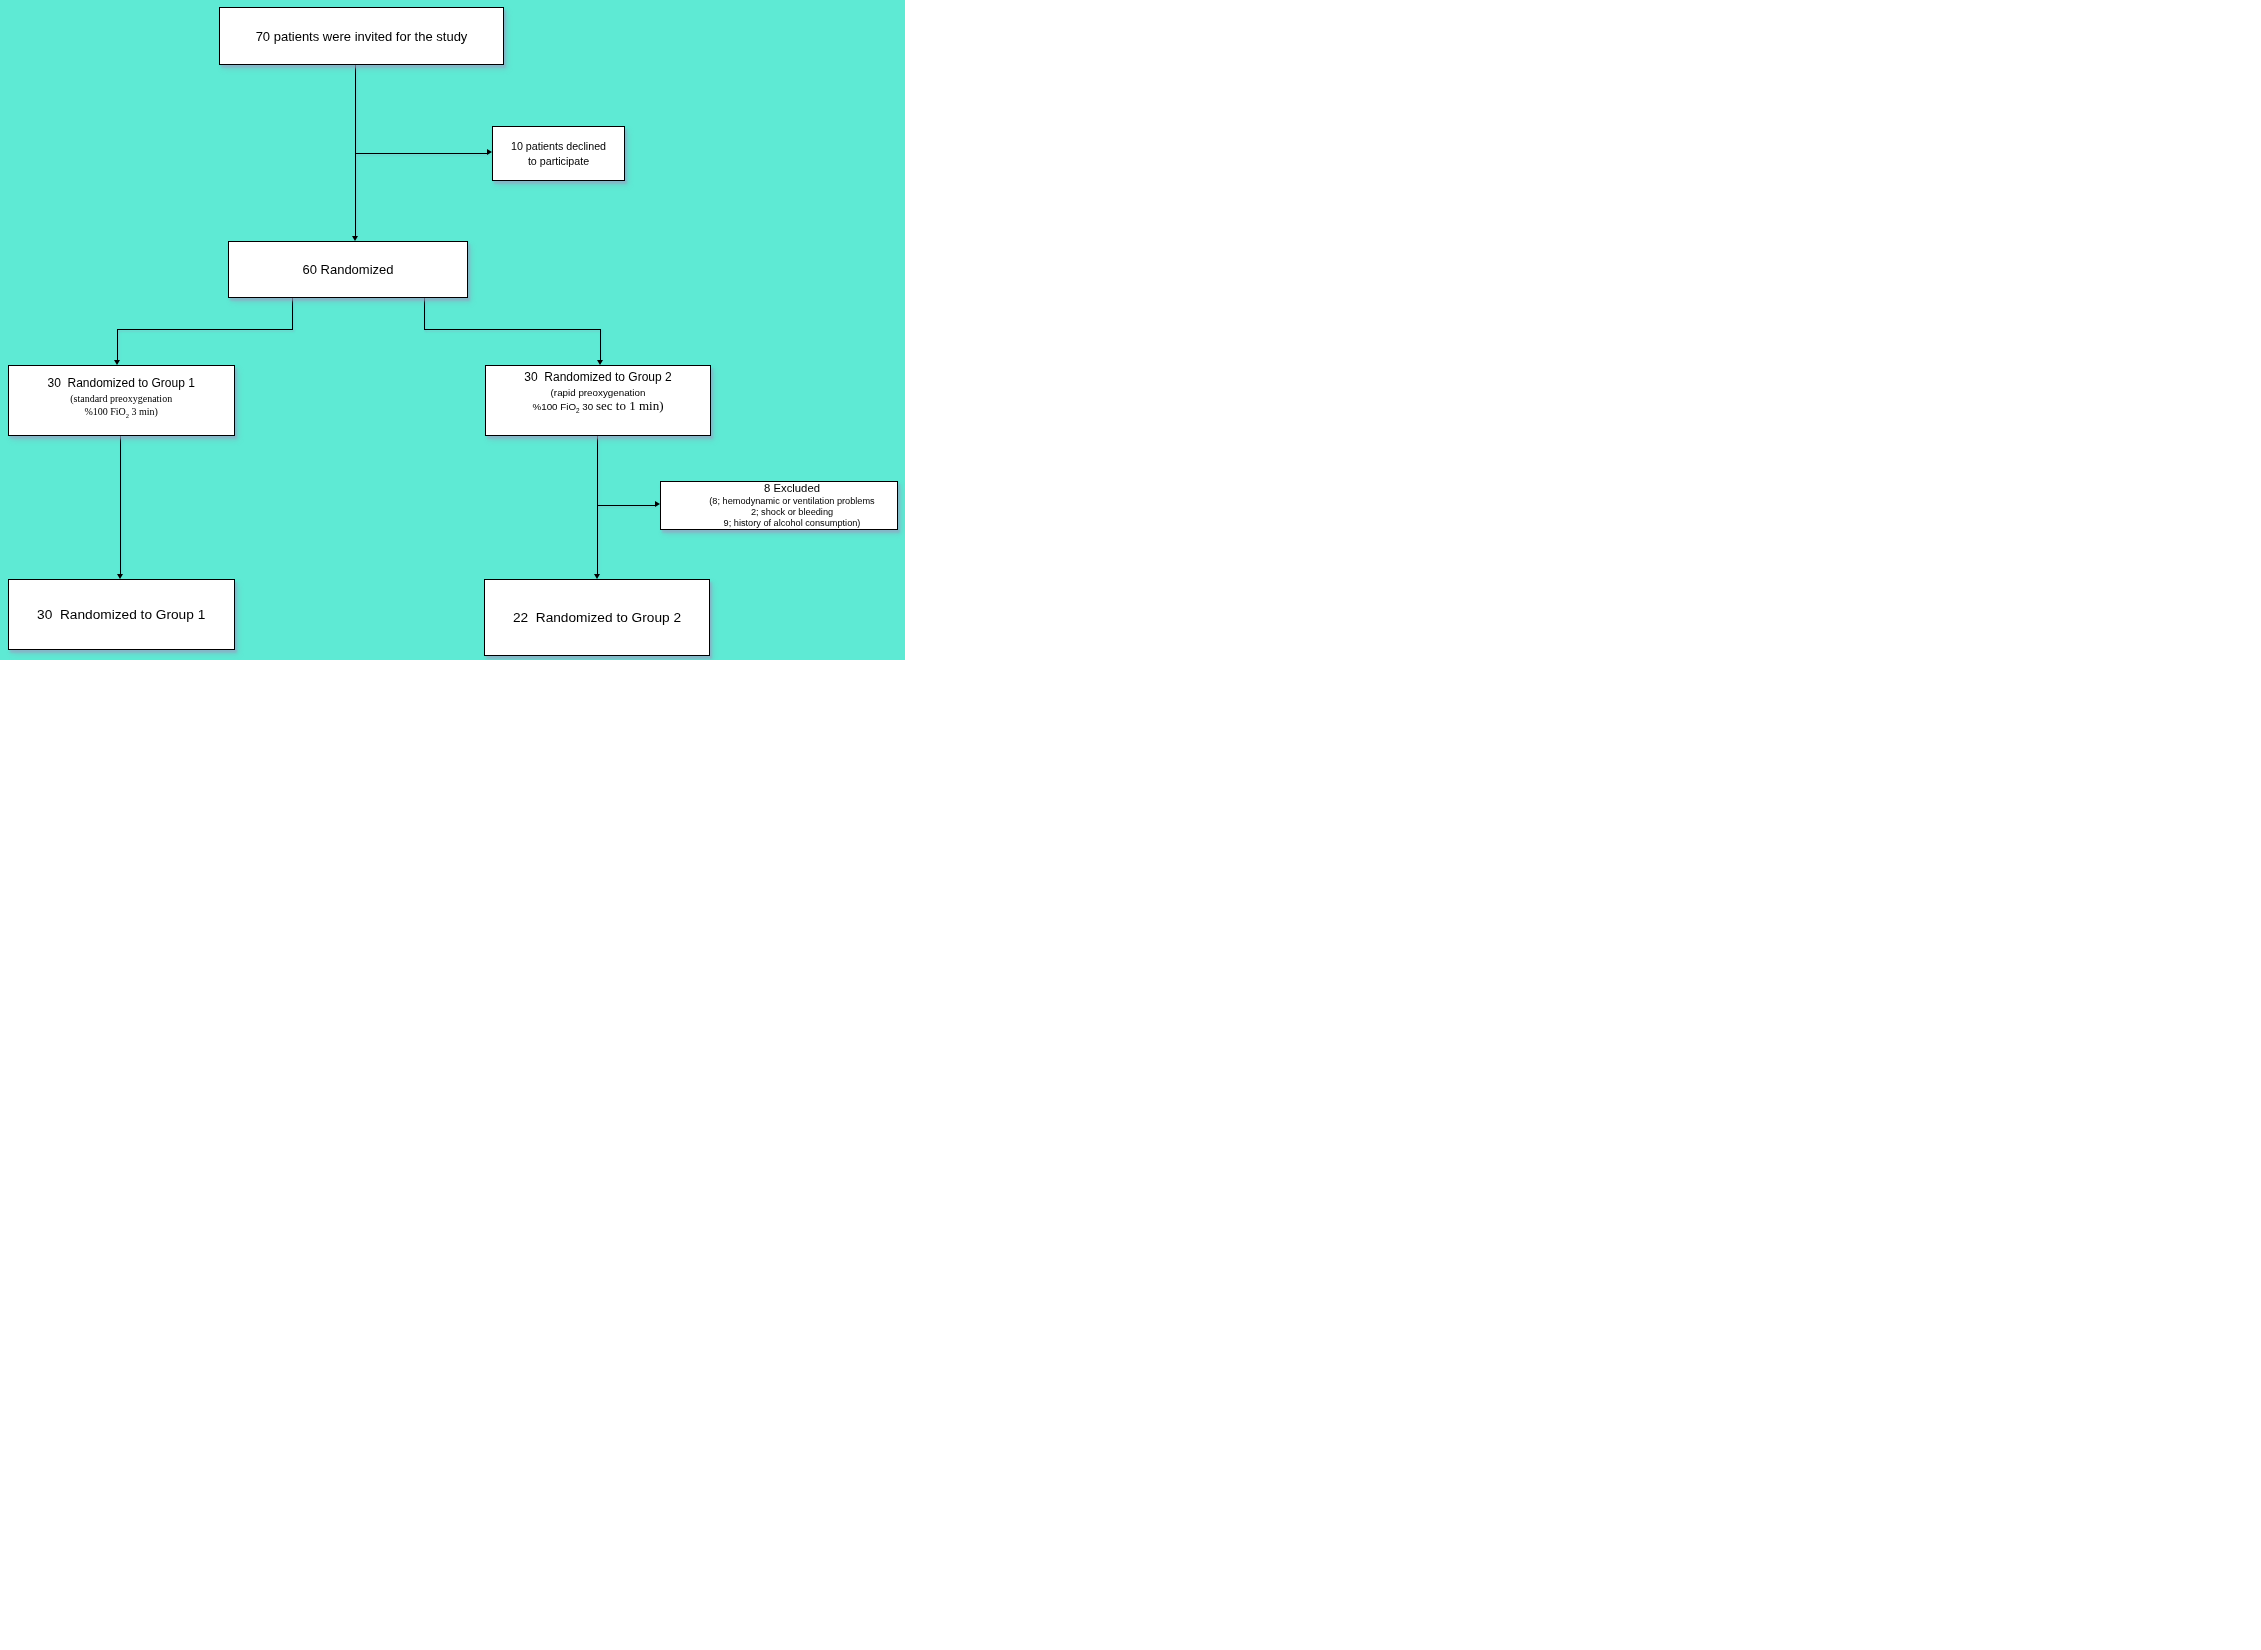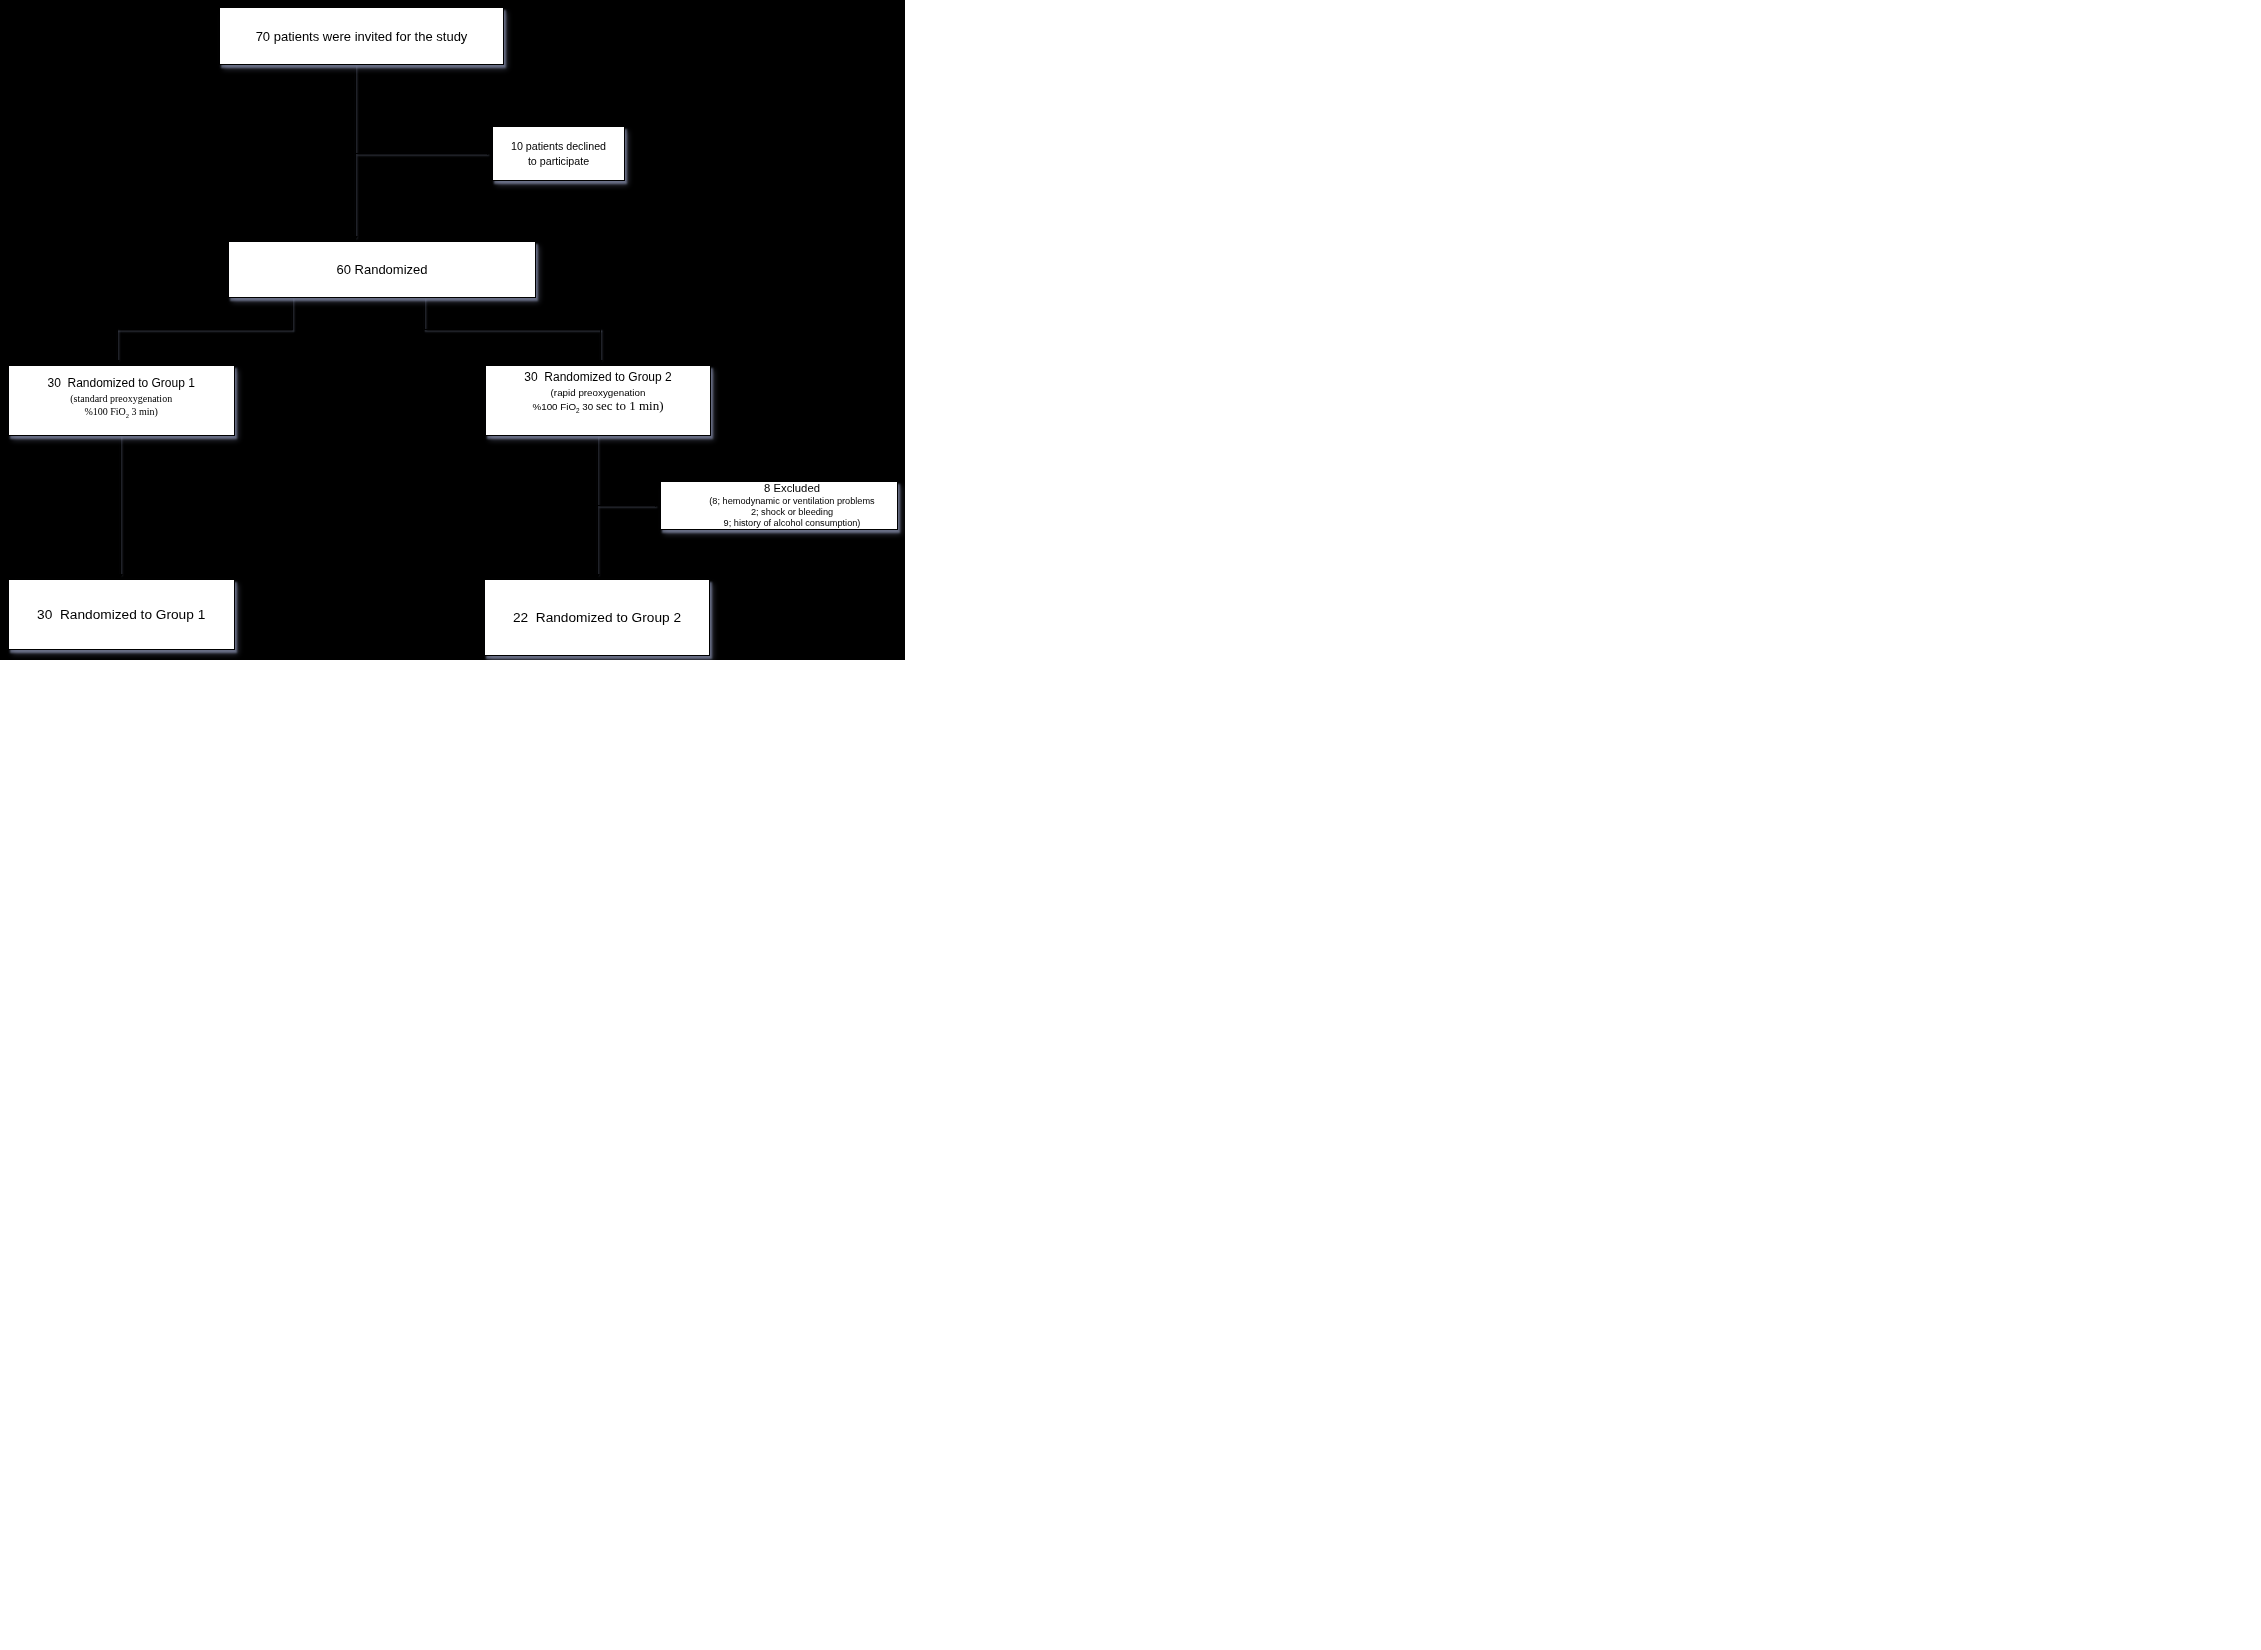--- a/index.html
+++ b/index.html
@@ -8,41 +8,41 @@
     background: #ffffff;
   }
   body {
     font-family: "Liberation Sans", sans-serif;
     color: #000000;
   }
   .canvas {
     position: relative;
     width: 905px;
     height: 660px;
-    background: #000000;
+    background: #5eead4;
     overflow: hidden;
   }
   
   .box {
     position: absolute;
     box-sizing: border-box;
     background: #ffffff;
     border: 1.2px solid #000000;
     box-shadow: 2.4px 3px 1.8px rgba(151, 161, 193, 0.55), 4.2px 4.8px 5.4px rgba(151, 161, 193, 0.35);
     display: flex;
     flex-direction: column;
     align-items: center;
     justify-content: center;
     text-align: center;
   }
   .pre { white-space: pre-wrap; }
 
   #box-invited    { left: 219px; top: 7.1px;  width: 285px; height: 58px;  font-size: 13px; }
   #box-declined   { left: 492px; top: 126px; width: 133px; height: 55px;  font-size: 10.7px; line-height: 15px; }
-  #box-randomized { left: 228px; top: 241px; width: 308px; height: 57px;  font-size: 13px; }
+  #box-randomized { left: 228px; top: 241px; width: 240px; height: 57px;  font-size: 13px; }
   #box-group1     { left: 7.7px;  top: 365px; width: 227px; height: 71px; justify-content: flex-start; padding-top: 10px; }
   #box-group2     { left: 485px; top: 365px; width: 226px; height: 71px; justify-content: flex-start; padding-top: 4px; }
   #box-excluded   { left: 660px; top: 481px; width: 238px; height: 49px; padding-left: 26px; }
   #box-final1     { left: 7.7px;  top: 579px; width: 227px; height: 71px; font-size: 13.7px; }
   #box-final2     { left: 484px; top: 579px; width: 226px; height: 77px; font-size: 13.7px; }
 
   .group-title   { font-size: 12px; line-height: 15.5px; }
   .serif-line    { font-family: "Liberation Serif", serif; font-size: 10px; line-height: 13px; }
   .sans-line     { font-size: 9.8px; line-height: 13px; }
   .serif-small   { font-family: "Liberation Serif", serif; font-size: 13px; }

